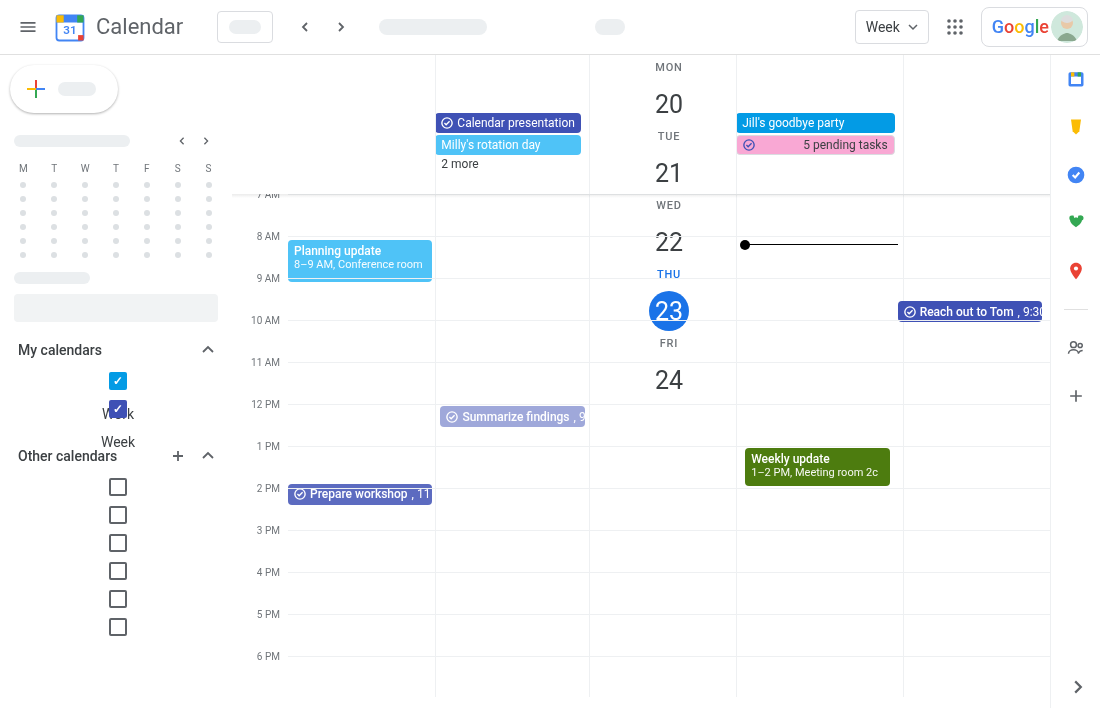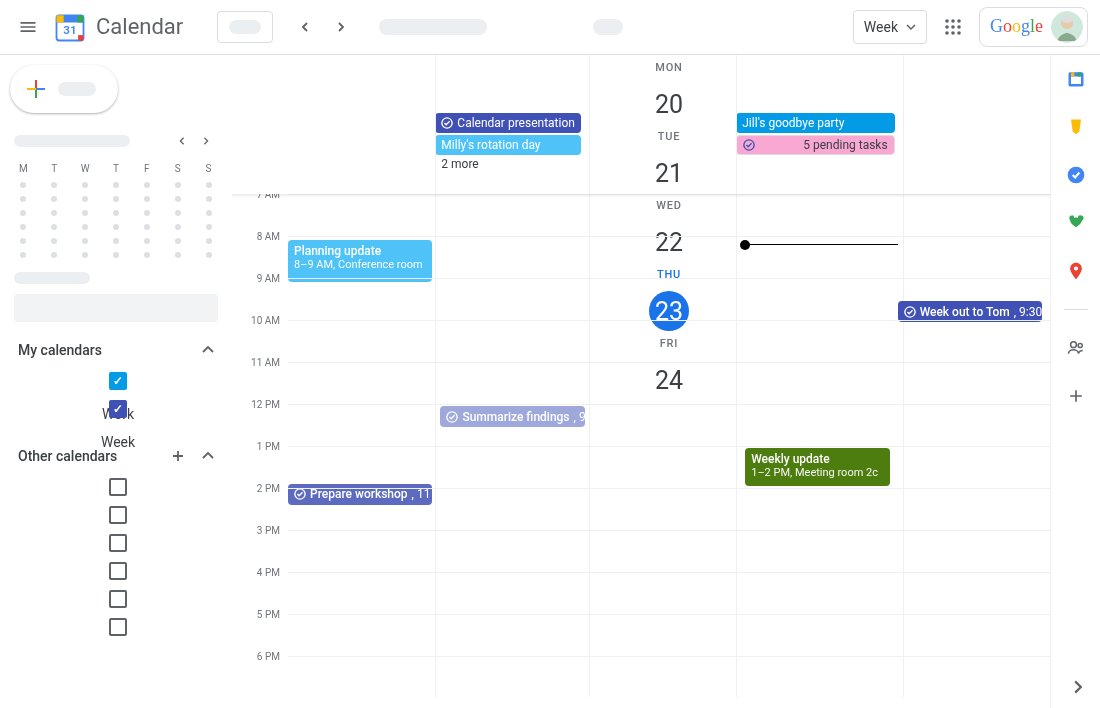--- a/index.html
+++ b/index.html
@@ -16,21 +16,21 @@
   .pill .blur{width:32px;height:14px;background:#eceff1;border-radius:7px;}
   .nav-arrow{width:32px;height:32px;border-radius:50%;display:flex;align-items:center;justify-content:center;cursor:pointer;color:#5f6368;margin:0 2px;}
   .nav-arrow svg{width:10px;height:10px;fill:#5f6368;}
   .date-chip{height:16px;border-radius:8px;background:#eceff1;}
   .search-chip{height:16px;width:30px;border-radius:8px;background:#eceff1;}
   .spacer{flex:1;}
   .view-btn{height:34px;border:1px solid #dadce0;border-radius:4px;display:flex;align-items:center;padding:0 10px;font-size:14px;color:#3c4043;gap:8px;cursor:pointer;}
   .view-btn svg{width:10px;height:10px;fill:#5f6368;}
   .apps-btn{width:40px;height:40px;border-radius:50%;display:flex;align-items:center;justify-content:center;cursor:pointer;margin:0 6px;}
   .apps-btn svg{width:18px;height:18px;fill:#5f6368;}
-  .account-box{display:flex;align-items:center;gap:8px;border:1px solid #dadce0;border-radius:8px;padding:4px 4px 4px 10px;height:40px;font-family:Liberation Serif, serif;}
+  .account-box{display:flex;align-items:center;gap:2px;border:1px solid #dadce0;border-radius:8px;padding:4px 4px 4px 10px;height:40px;}
   .google-logo span{font-size:18px;font-weight:500;}
   .g1{color:#4285F4}.g2{color:#EA4335}.g3{color:#FBBC05}.g4{color:#4285F4}.g5{color:#34A853}.g6{color:#EA4335}
   .avatar{width:32px;height:32px;border-radius:50%;overflow:hidden;}
   .avatar svg{width:32px;height:32px;}
   
   .body{position:absolute;top:55px;left:0;right:0;bottom:0;display:flex;}
   .sidebar{width:232px;flex:0 0 232px;padding:10px 0 0 0;position:relative;}
   .create-btn{height:48px;border-radius:24px;box-shadow:0 1px 3px rgba(0,0,0,0.2),0 1px 2px rgba(0,0,0,0.12);display:flex;align-items:center;gap:10px;padding:0 20px 0 14px;width:108px;margin-left:10px;cursor:pointer;background:#fff;}
   .plus-icon{width:24px;height:24px;}
   .create-btn .blur{width:38px;height:14px;background:#eceff1;border-radius:7px;}
@@ -409,21 +409,21 @@
               <div class="now-line" style="top: 50.4px;">
                 <div class="now-dot"></div>
               </div>
             </div>
             <div class="col">
               <div class="event inline" style="background: rgb(63, 81, 181); top: 107.1px; height: 21px;">
                 <svg class="check-icon" viewBox="0 0 14 14">
                   <circle cx="7" cy="7" r="6" fill="none" stroke="#fff" stroke-width="1.6"></circle>
                   <path d="M4 7l2 2 4-4" stroke="#fff" stroke-width="1.6" fill="none"></path>
                 </svg>
-                <span class="title">Week out to Tom</span>
+                <span class="title">Reach out to Tom</span>
                 <span class="time">, 9:30 A</span>
               </div>
             </div>
           </div>
       <div class="hline" style="top: 0px;"></div>
           <div class="hline" style="top: 42px;"></div>
           <div class="hline" style="top: 84px;"></div>
           <div class="hline" style="top: 126px;"></div>
           <div class="hline" style="top: 168px;"></div>
           <div class="hline" style="top: 210px;"></div>

